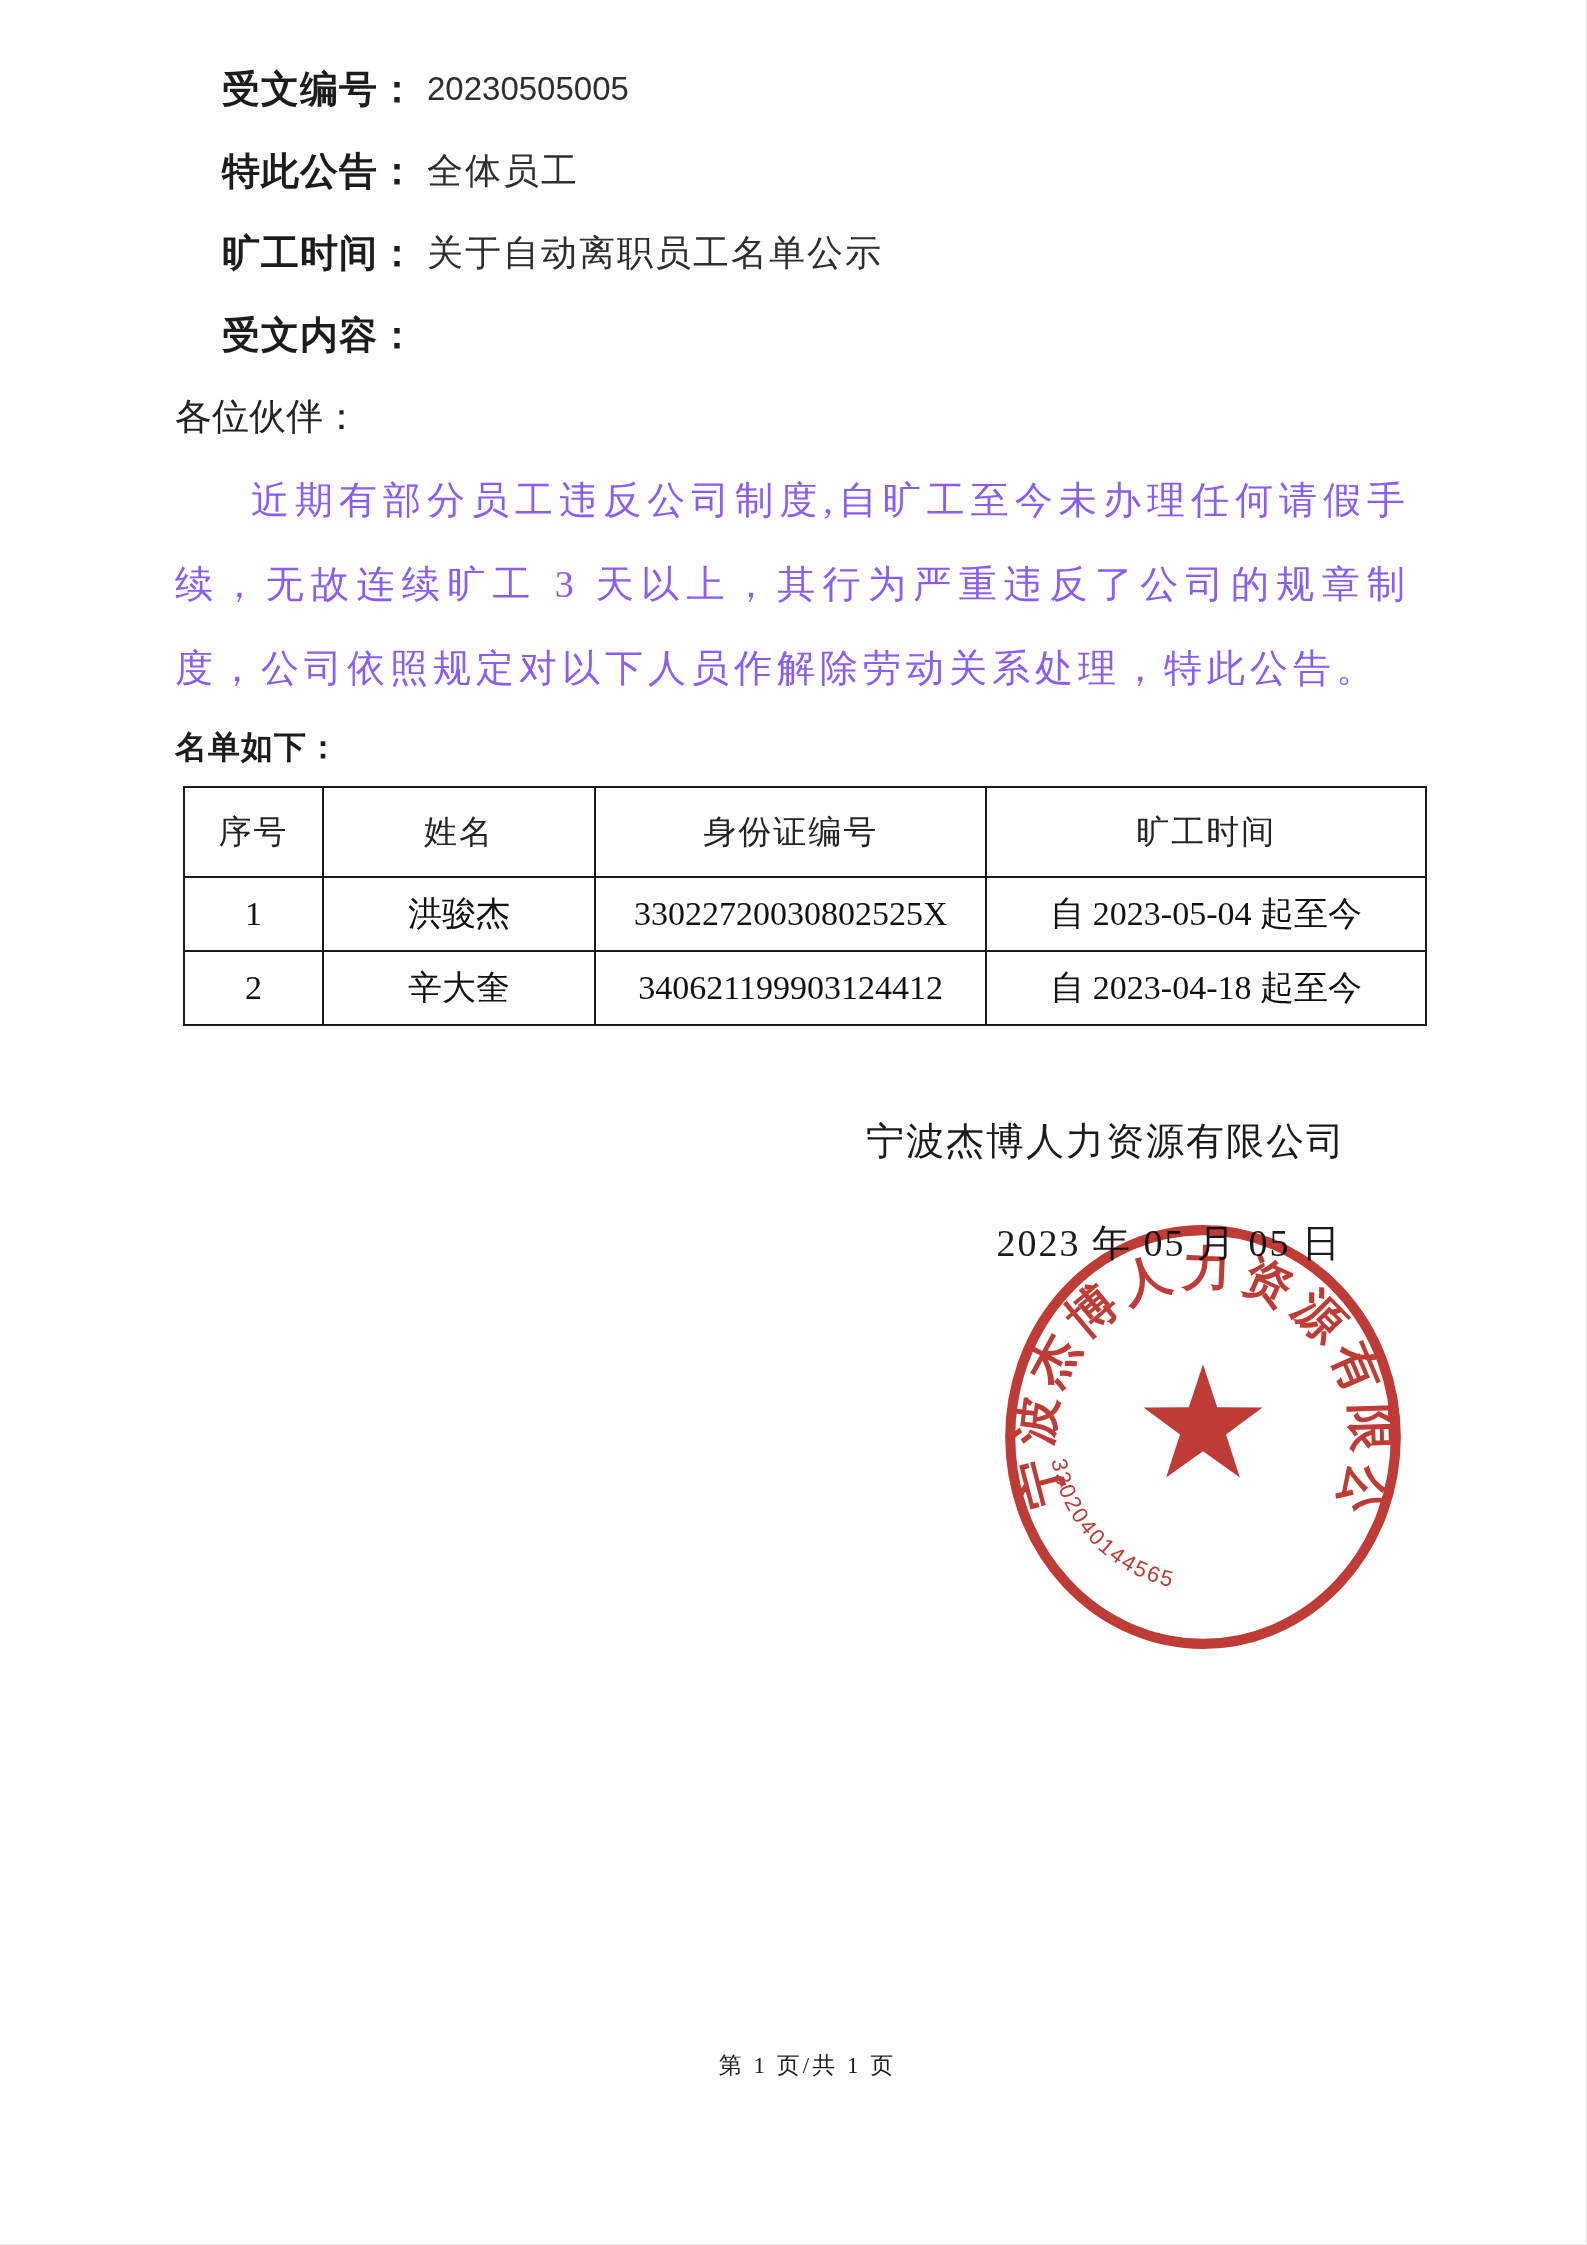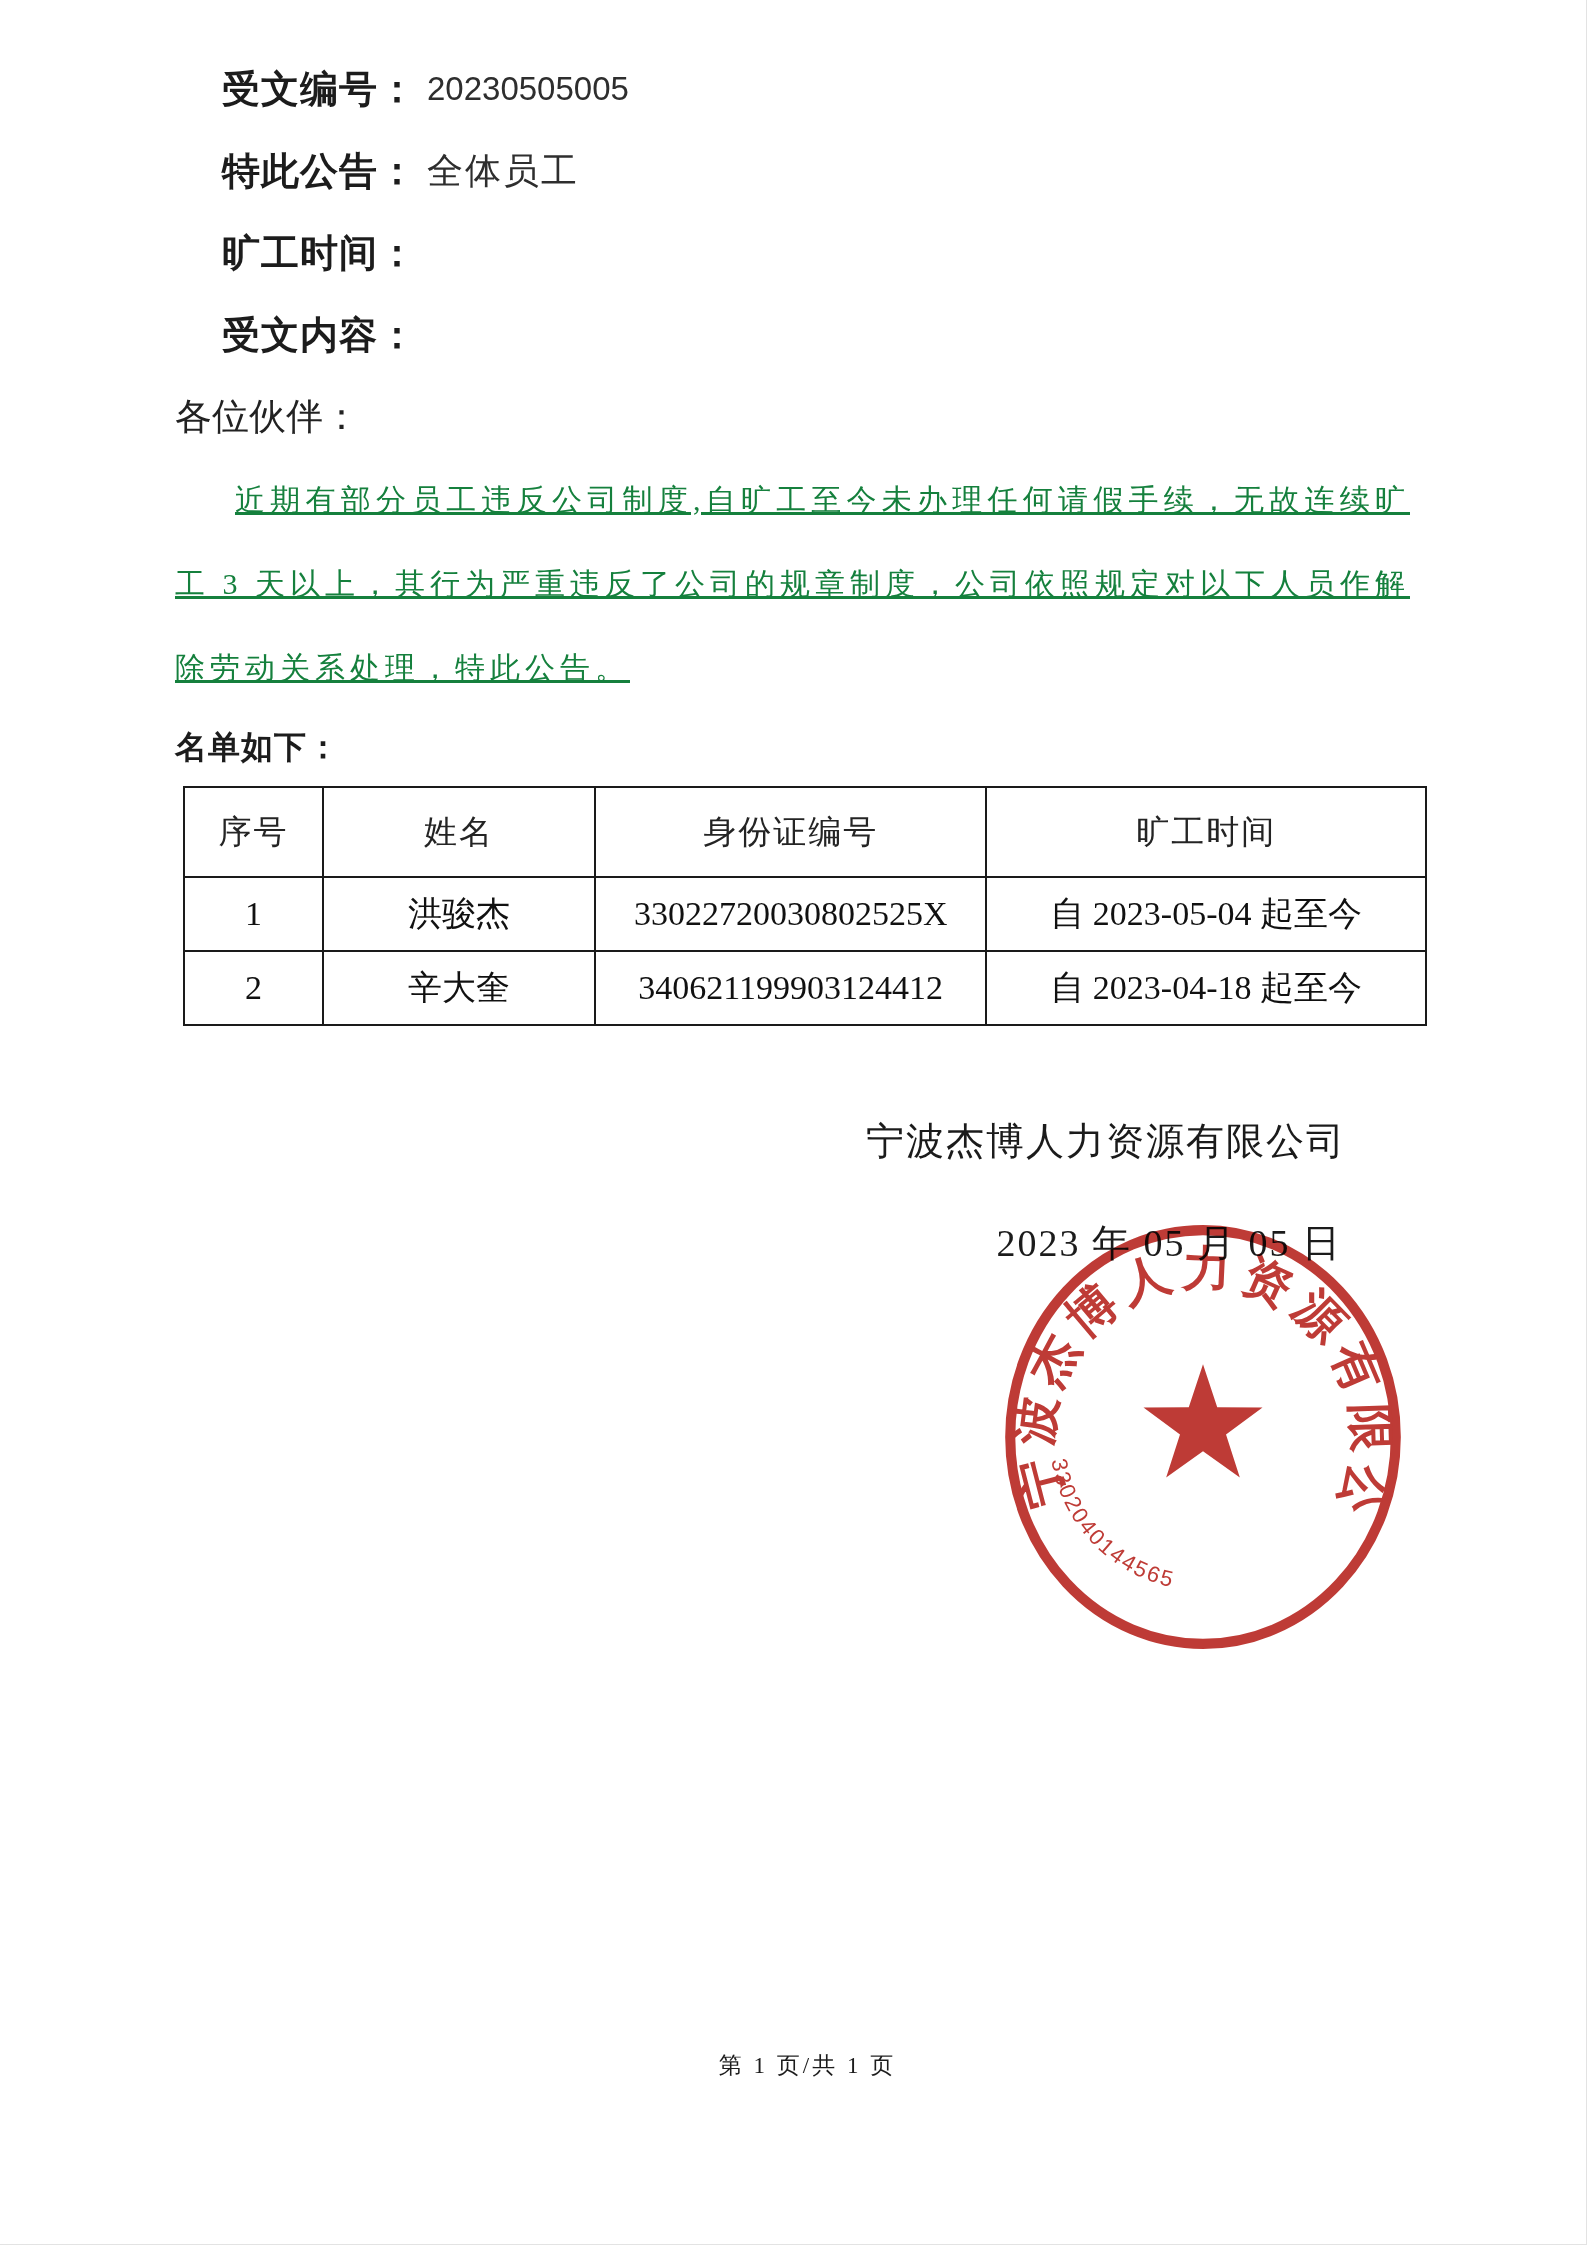--- a/index.html
+++ b/index.html
@@ -51,27 +51,26 @@
     letter-spacing: 0;
   }
   .salutation-row {
     height: 82px;
     display: flex;
     align-items: center;
     font-size: 37px;
     color: #222222;
   }
   .body-paragraph {
-    font-size: 30px;
+    font-size: 38px;
     line-height: 84px;
     letter-spacing: 5px;
     text-align: justify;
     text-indent: 2em;
-    color: #15803d;
-    text-decoration: underline;
+    color: #8b5cf6;
   }
   .list-label {
     margin-top: 16px;
     font-size: 32px;
     font-weight: 700;
     letter-spacing: 1px;
   }
   .roster-table {
     margin-top: 16px;
     margin-left: 8px;
@@ -151,20 +150,21 @@
       <div class="meta-row">
         <span class="meta-label">受文编号：</span>
         <span class="meta-value numeric">20230505005</span>
       </div>
       <div class="meta-row">
         <span class="meta-label">特此公告：</span>
         <span class="meta-value">全体员工</span>
       </div>
       <div class="meta-row">
         <span class="meta-label">旷工时间：</span>
+        <span class="meta-value">关于自动离职员工名单公示</span>
       </div>
       <div class="meta-row">
         <span class="meta-label">受文内容：</span>
         <span class="meta-value"></span>
       </div>
     </div>
 
     <div class="salutation-row">各位伙伴：</div>
 
     <p class="body-paragraph">近期有部分员工违反公司制度,自旷工至今未办理任何请假手续，无故连续旷工 3 天以上，其行为严重违反了公司的规章制度，公司依照规定对以下人员作解除劳动关系处理，特此公告。</p>

